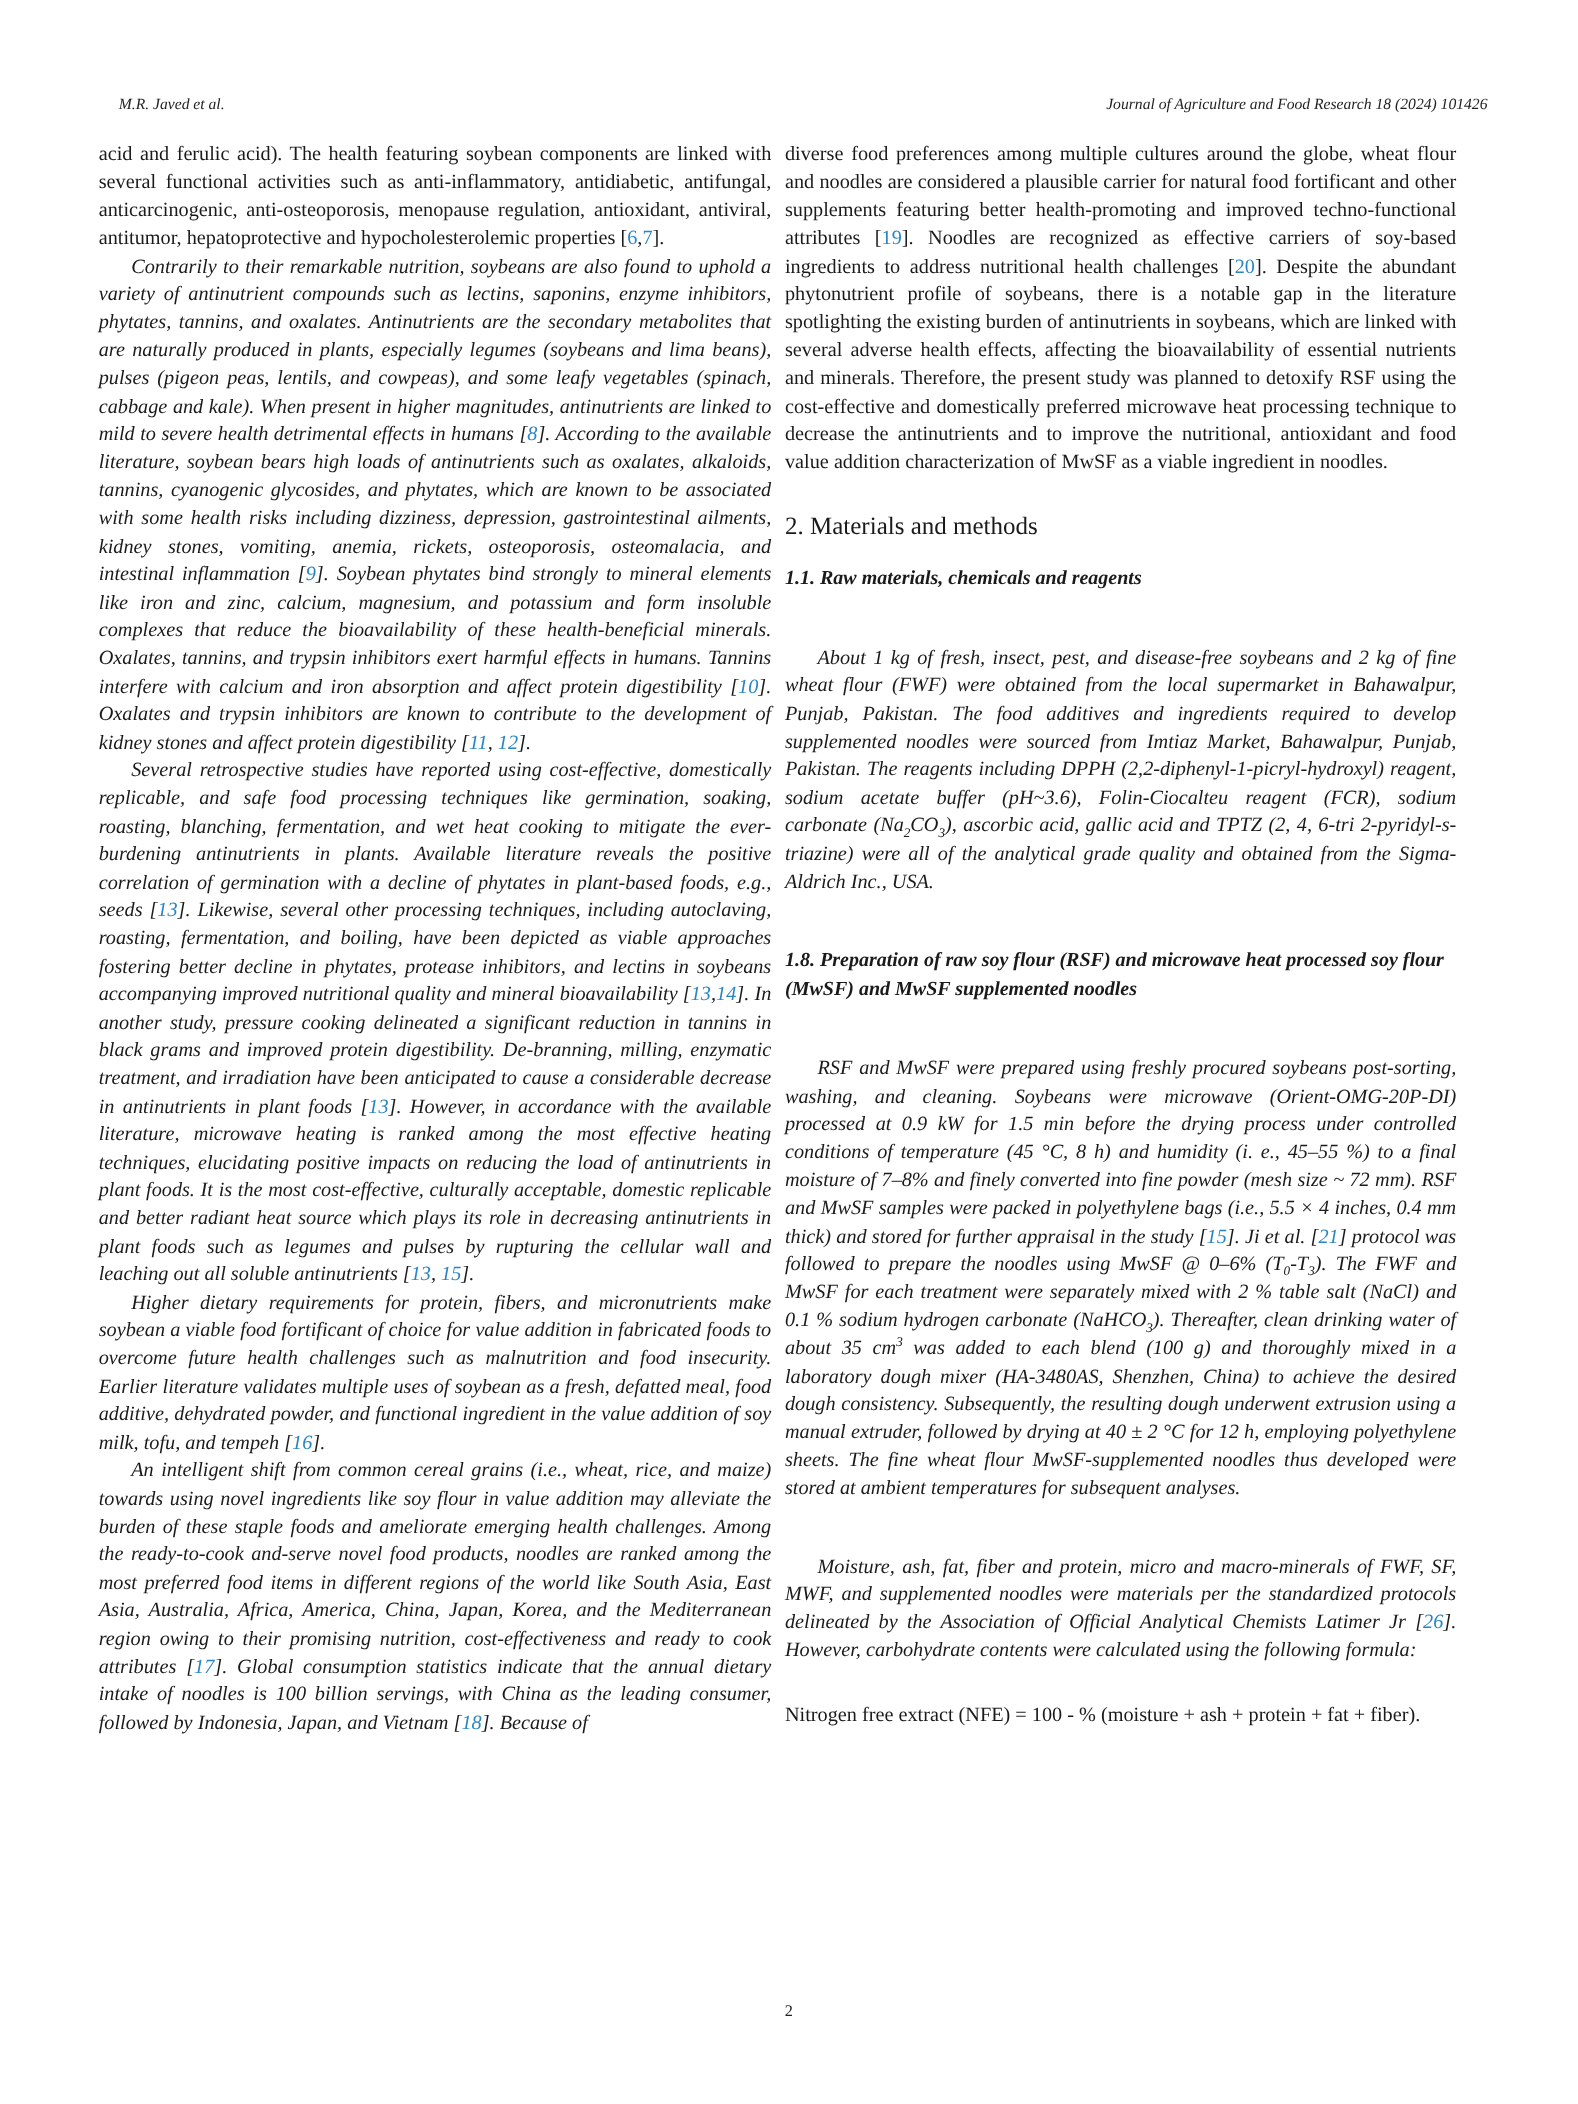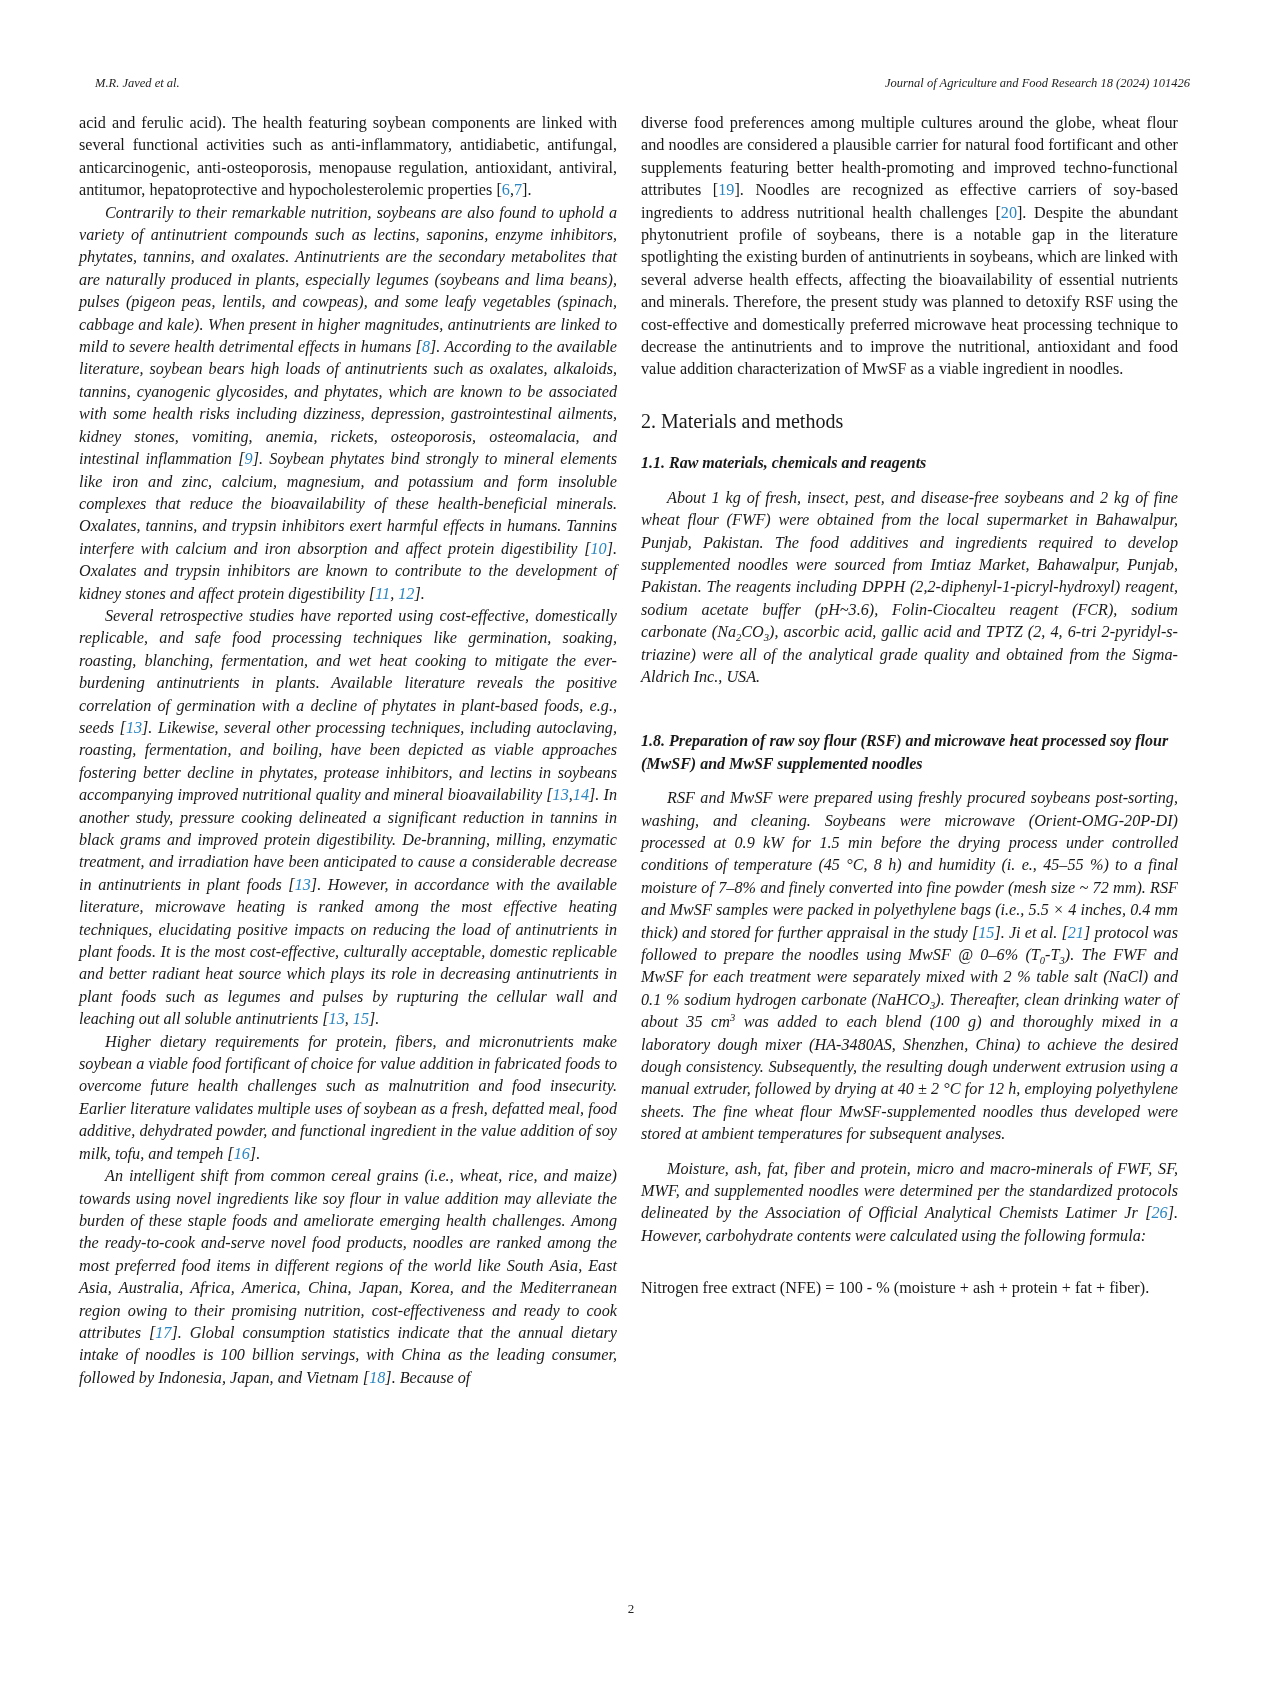--- a/index.html
+++ b/index.html
@@ -13,31 +13,31 @@
     font-style: italic; font-size: 12.5px; color: #222;
   }
   .running-header .left { position: absolute; left: 16px; top: 0; }
   .running-header .right { position: absolute; right: 0; top: 0; }
   .col {
     position: absolute; top: 112px; width: 540px;
     font-size: 16.2px; line-height: 22.4px; text-align: justify;
     hyphens: manual;
   }
   .col.left { left: 79px; width: 538px; }
-  .col.right { left: 641px; width: 537px; }
+  .col.right { left: 628px; width: 537px; }
   .para { margin: 0; text-indent: 0; }
   .para.indent { text-indent: 26px; font-style: italic; }
   .ref { color: #2a86c2; }
   .section-title {
     font-weight: normal; font-size: 20px; margin: 29px 0 0 0;
   }
   .sub-title {
     font-style: italic; font-size: 16px; margin: 20px 0 0 0; text-align: left;
   }
-  .gap-l { margin-top: 12px; }
+  .gap-l { margin-top: 40px; }
   .gap-xl { margin-top: 42px; }
   .formula { margin-top: 30px; text-align: left; }
   sub, sup { font-size: 10.5px; line-height: 0; }
   .page-number {
     position: absolute; top: 1601px; left: 0; width: 1262px;
     text-align: center; font-size: 13px; color: #222;
   }
 </style>
 </head>
 <body>
@@ -63,17 +63,17 @@
   <p class="para"><span>diverse food preferences among multiple cultures around the globe, wheat flour and noodles are considered a plausible carrier for natural food fortificant and other supplements featuring better health-promoting and improved techno-functional attributes [</span><a class="ref">19</a><span>]. Noodles are recognized as effective carriers of soy-based ingredients to address nutritional health challenges [</span><a class="ref">20</a><span>]. Despite the abundant phy­tonutrient profile of soybeans, there is a notable gap in the literature spotlighting the existing burden of antinutrients in soybeans, which are linked with several adverse health effects, affecting the bioavailability of essential nutrients and minerals. Therefore, the present study was planned to detoxify RSF using the cost-effective and domestically preferred microwave heat processing technique to decrease the anti­nutrients and to improve the nutritional, antioxidant and food value addition characterization of MwSF as a viable ingredient in noodles.</span></p>
 
   <h2 class="section-title">2.  Materials and methods</h2>
 
   <h3 class="sub-title">1.1.  Raw materials, chemicals and reagents</h3>
   <p class="para indent gap-l"><span>About 1 kg of fresh, insect, pest, and disease-free soybeans and 2 kg of fine wheat flour (FWF) were obtained from the local supermarket in Bahawalpur, Punjab, Pakistan. The food additives and ingredients required to develop supplemented noodles were sourced from Imtiaz Market, Bahawalpur, Punjab, Pakistan. The reagents including DPPH (2,2-diphenyl-1-picryl-hydroxyl) reagent, sodium acetate buffer (pH~3.6), Folin-Ciocalteu reagent (FCR), sodium carbonate (Na</span><sub>2</sub><span>CO</span><sub>3</sub><span>), ascorbic acid, gallic acid and TPTZ (2, 4, 6-tri 2-pyridyl-s-triazine) were all of the analytical grade quality and obtained from the Sigma-Aldrich Inc., USA.</span></p>
 
   <h3 class="sub-title gap-xl">1.8.  Preparation of raw soy flour (RSF) and microwave heat processed soy flour (MwSF) and MwSF supplemented noodles</h3>
   <p class="para indent gap-l"><span>RSF and MwSF were prepared using freshly procured soybeans post-sorting, washing, and cleaning. Soybeans were microwave (Orient-OMG-20P-DI) processed at 0.9 kW for 1.5 min before the drying process under controlled conditions of temperature (45 °C, 8 h) and humidity (i. e., 45–55 %) to a final moisture of 7–8% and finely converted into fine powder (mesh size ~ 72 mm). RSF and MwSF samples were packed in polyethylene bags (i.e., 5.5 × 4 inches, 0.4 mm thick) and stored for further appraisal in the study [</span><a class="ref">15</a><span>]. Ji et al. [</span><a class="ref">21</a><span>] protocol was followed to prepare the noodles using MwSF @ 0–6% (T</span><sub>0</sub><span>-T</span><sub>3</sub><span>). The FWF and MwSF for each treatment were separately mixed with 2 % table salt (NaCl) and 0.1 % sodium hydrogen carbonate (NaHCO</span><sub>3</sub><span>). Thereafter, clean drinking water of about 35 cm</span><sup>3</sup><span> was added to each blend (100 g) and thoroughly mixed in a laboratory dough mixer (HA-3480AS, Shenzhen, China) to achieve the desired dough consistency. Subsequently, the resulting dough underwent extrusion using a manual extruder, followed by drying at 40 ± 2 °C for 12 h, employing polyethylene sheets. The fine wheat flour MwSF-supplemented noodles thus developed were stored at ambient temperatures for subsequent analyses.</span></p>
 
-  <p class="para indent gap-l"><span>Moisture, ash, fat, fiber and protein, micro and macro-minerals of FWF, SF, MWF, and supplemented noodles were determined per the standardized protocols delineated by the Association of Official Analytical Chemists Latimer Jr [</span><a class="ref">26</a><span>]. However, carbohydrate contents were calculated using the following formula:</span></p>
+  <p class="para indent gap-l"><span>Moisture, ash, fat, fiber and protein, micro and macro-minerals of FWF, SF, MWF, and supplemented noodles were materials per the standardized protocols delineated by the Association of Official Analytical Chemists Latimer Jr [</span><a class="ref">26</a><span>]. However, carbohydrate contents were calculated using the following formula:</span></p>
   <p class="para formula">Nitrogen free extract (NFE) = 100 - % (moisture + ash + protein + fat + fiber).</p>
 </div>
 
 <div class="page-number">2</div>
 
 </body></html>

